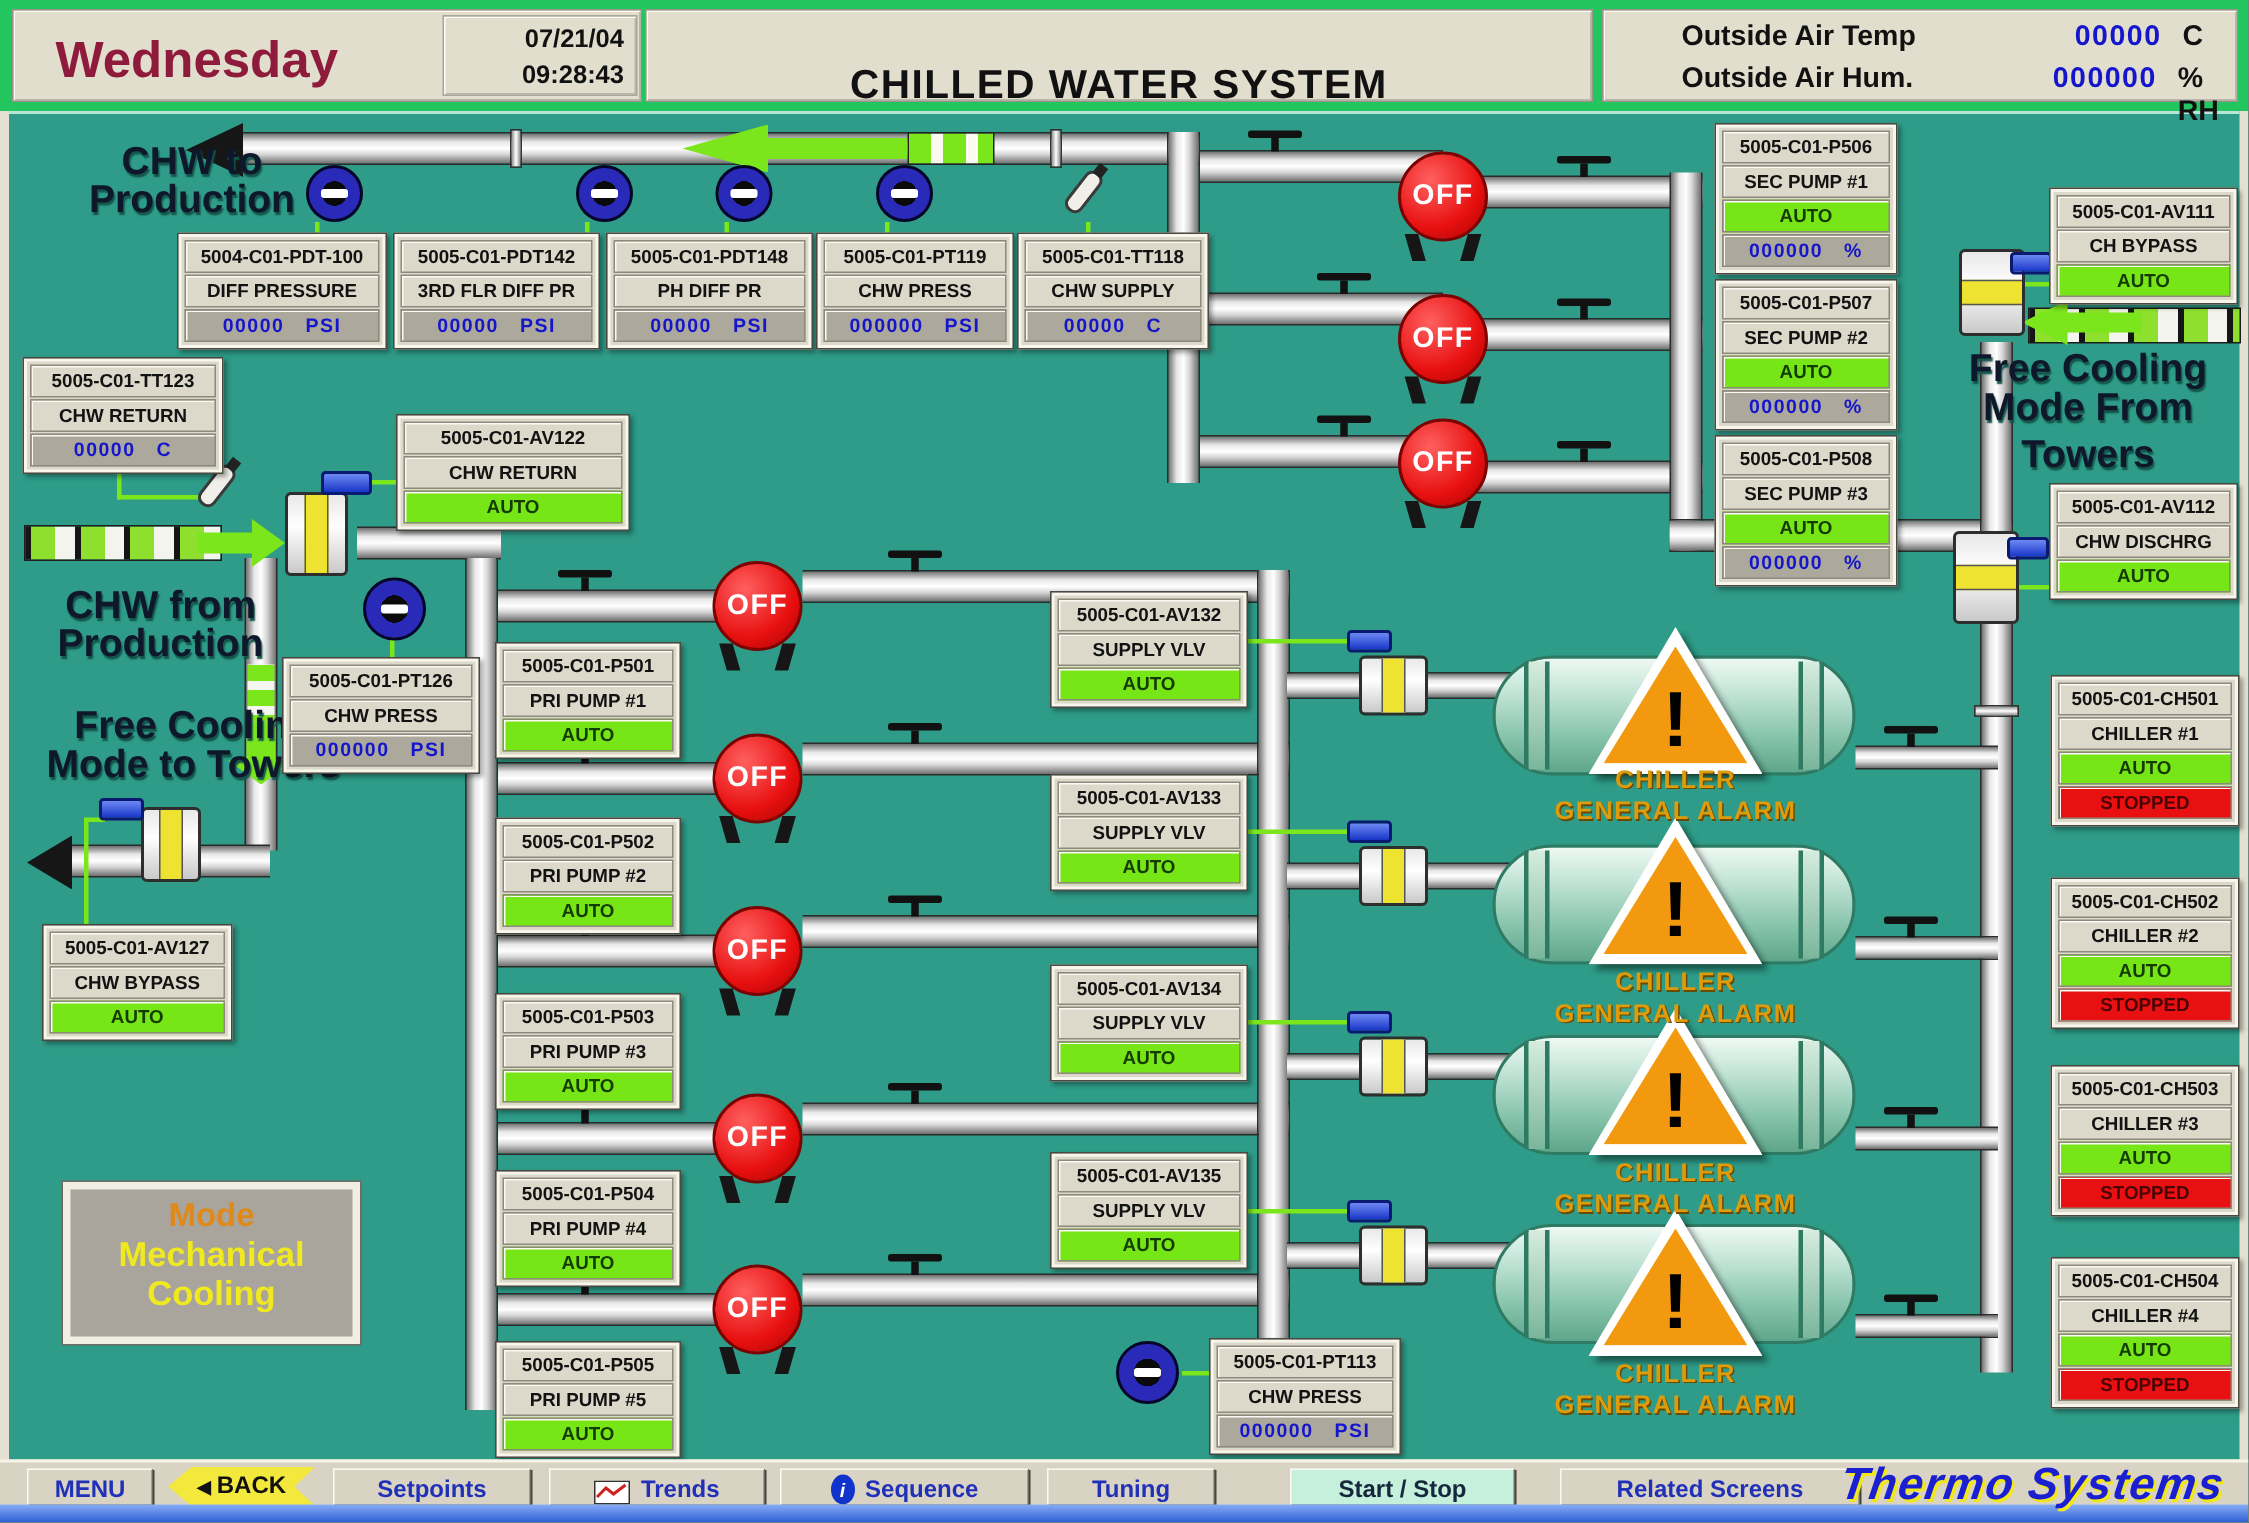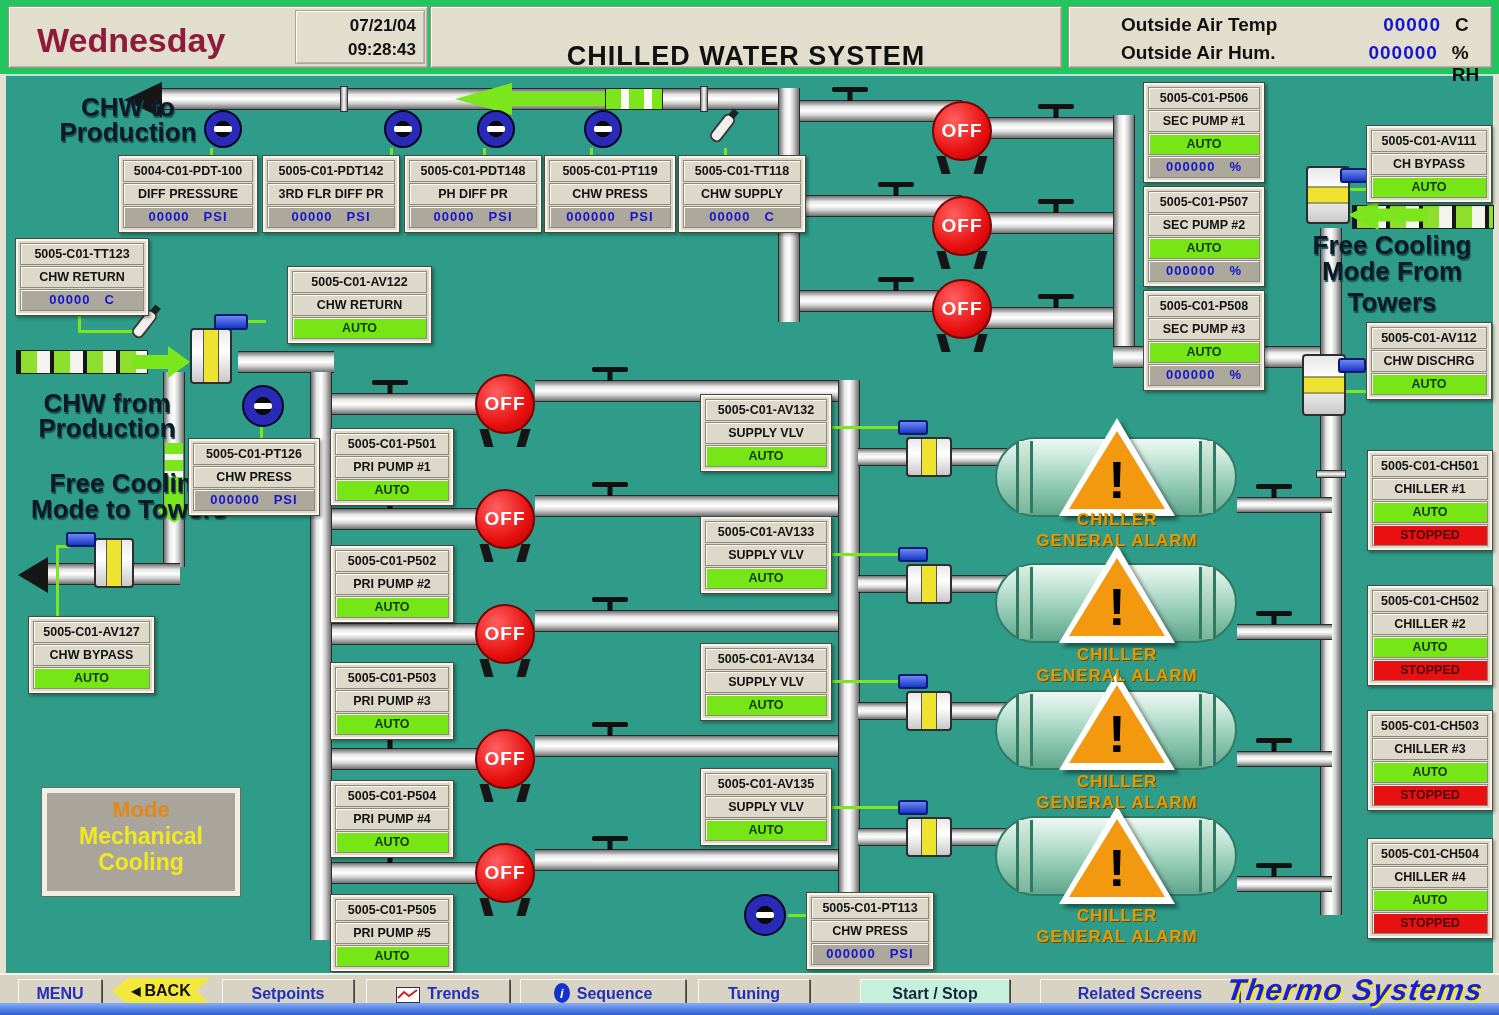--- a/index.html
+++ b/index.html
@@ -362,21 +362,21 @@
   </div>
   <div class="lbox" style="left:806px;top:892px;width:128px;">
     <div class="row">5005-C01-PT113</div>
     <div class="row">CHW PRESS</div>
     <div class="row val">
         <span>000000</span>
         <span>PSI</span>
       </div>
   </div>
 
-  <div class="lbox" style="left:264px;top:266px;width:145px;margin-left:23px;">
+  <div class="lbox" style="left:264px;top:276px;width:156px;">
     <div class="row">5005-C01-AV122</div>
     <div class="row">CHW RETURN</div>
     <div class="row auto">AUTO</div>
   </div>
   <div class="lbox" style="left:1366px;top:125px;width:126px;">
     <div class="row">5005-C01-AV111</div>
     <div class="row">CH BYPASS</div>
     <div class="row auto">AUTO</div>
   </div>
   <div class="lbox" style="left:1366px;top:322px;width:126px;">

